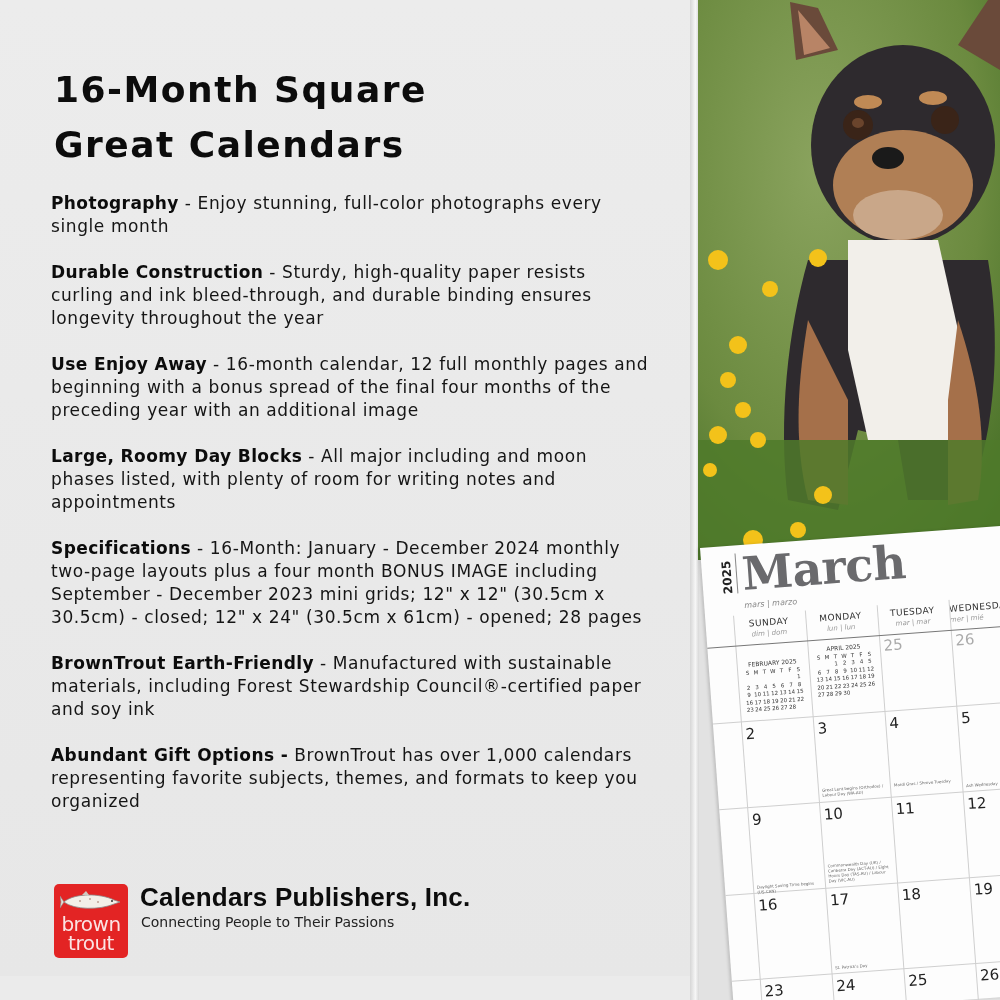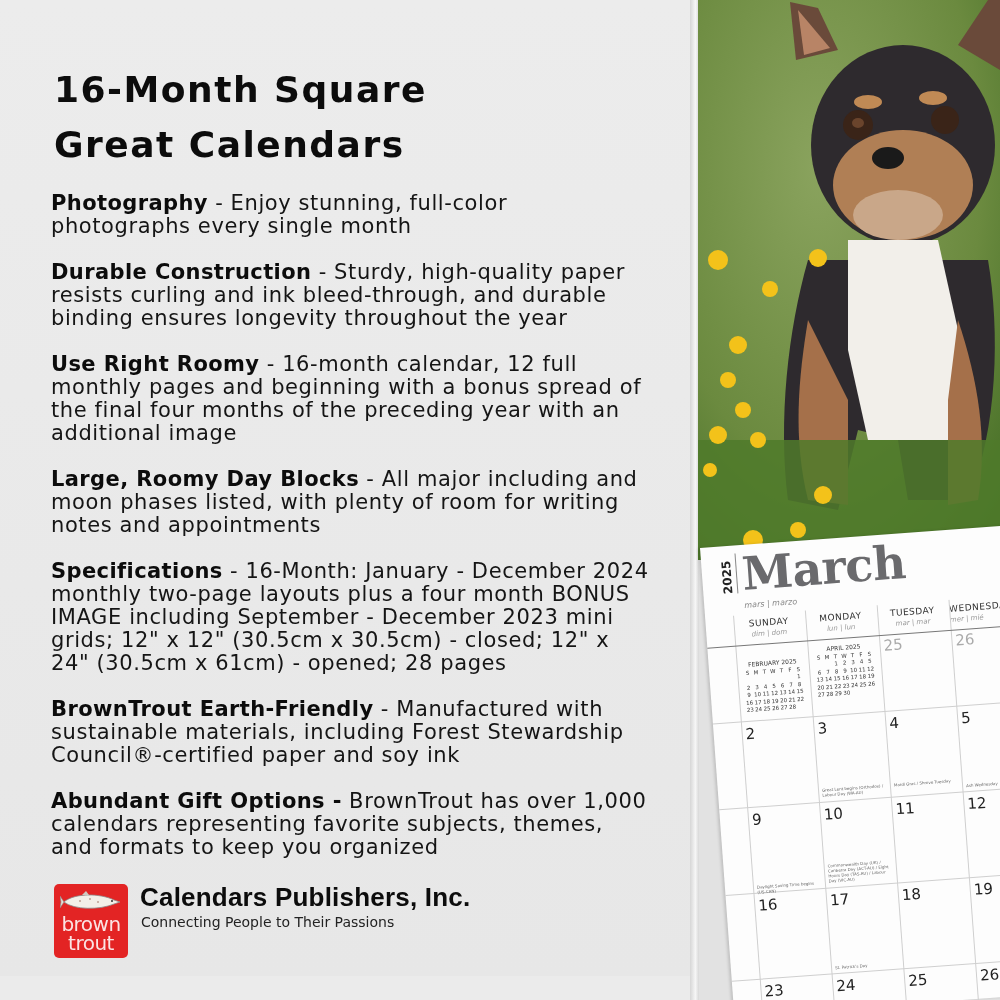--- a/index.html
+++ b/index.html
@@ -14,21 +14,21 @@
     position: absolute; left: 0; top: 0; width: 700px; height: 976px;
     background: linear-gradient(180deg, #ececec 0%, #e7e7e7 100%);
   }
   .title {
     position: absolute; left: 54px; top: 62px;
     font-family: "DejaVu Sans", sans-serif; font-weight: bold;
     font-size: 36px; line-height: 55px; letter-spacing: 1.5px; color: #0c0c0c;
   }
   .features { position: absolute; left: 51px; top: 192px; width: 600px; }
   .feature {
-    font-family: "DejaVu Sans", sans-serif; font-size: 21px; line-height: 23px;
+    font-family: "DejaVu Sans", sans-serif; font-size: 17px; line-height: 23px;
     letter-spacing: 0.6px; color: #151515; margin-bottom: 23px;
   }
   .feature b { font-weight: bold; color: #0c0c0c; letter-spacing: 0.4px; }
 
   .brand { position: absolute; left: 52px; top: 882px; width: 600px; height: 80px; }
   .logo {
     position: absolute; left: 2px; top: 2px; width: 74px; height: 74px;
     background: #e32424; border-radius: 5px; overflow: hidden;
   }
   .logo svg { position: absolute; left: 6px; top: 6px; }
@@ -78,21 +78,21 @@
 
 <div class="left-panel">
   <div class="title">
     <div>16-Month Square</div>
     <div>Great Calendars</div>
   </div>
 
   <div class="features">
     <div class="feature"><b>Photography</b><span> - Enjoy stunning, full-color photographs every single month</span></div>
     <div class="feature"><b>Durable Construction</b><span> - Sturdy, high-quality paper resists curling and ink bleed-through, and durable binding ensures longevity throughout the year</span></div>
-    <div class="feature"><b>Use Right Roomy</b><span> - 16-month calendar, 12 full monthly pages and beginning with a bonus spread of the final four months of the preceding year with an additional image</span></div>
+    <div class="feature"><b>Use Enjoy Away</b><span> - 16-month calendar, 12 full monthly pages and beginning with a bonus spread of the final four months of the preceding year with an additional image</span></div>
     <div class="feature"><b>Large, Roomy Day Blocks</b><span> - All major including and moon phases listed, with plenty of room for writing notes and appointments</span></div>
     <div class="feature"><b>Specifications</b><span> - 16-Month: January - December 2024 monthly two-page layouts plus a four month BONUS IMAGE including September - December 2023 mini grids; 12" x 12" (30.5cm x 30.5cm) - closed; 12" x 24" (30.5cm x 61cm) - opened; 28 pages</span></div>
     <div class="feature"><b>BrownTrout Earth-Friendly</b><span> - Manufactured with sustainable materials, including Forest Stewardship Council®-certified paper and soy ink</span></div>
     <div class="feature"><b>Abundant Gift Options -</b><span> BrownTrout has over 1,000 calendars representing favorite subjects, themes, and formats to keep you organized</span></div>
   </div>
 
   <div class="brand">
     <div class="logo">
       <svg width="62" height="24" viewBox="0 0 62 24">
         <path d="M4 12 C14 3, 40 3, 54 10 L60 12 L54 14 C40 20, 14 20, 4 12 Z" fill="#f3efe8" stroke="#8a8a8a" stroke-width="0.8"></path>

